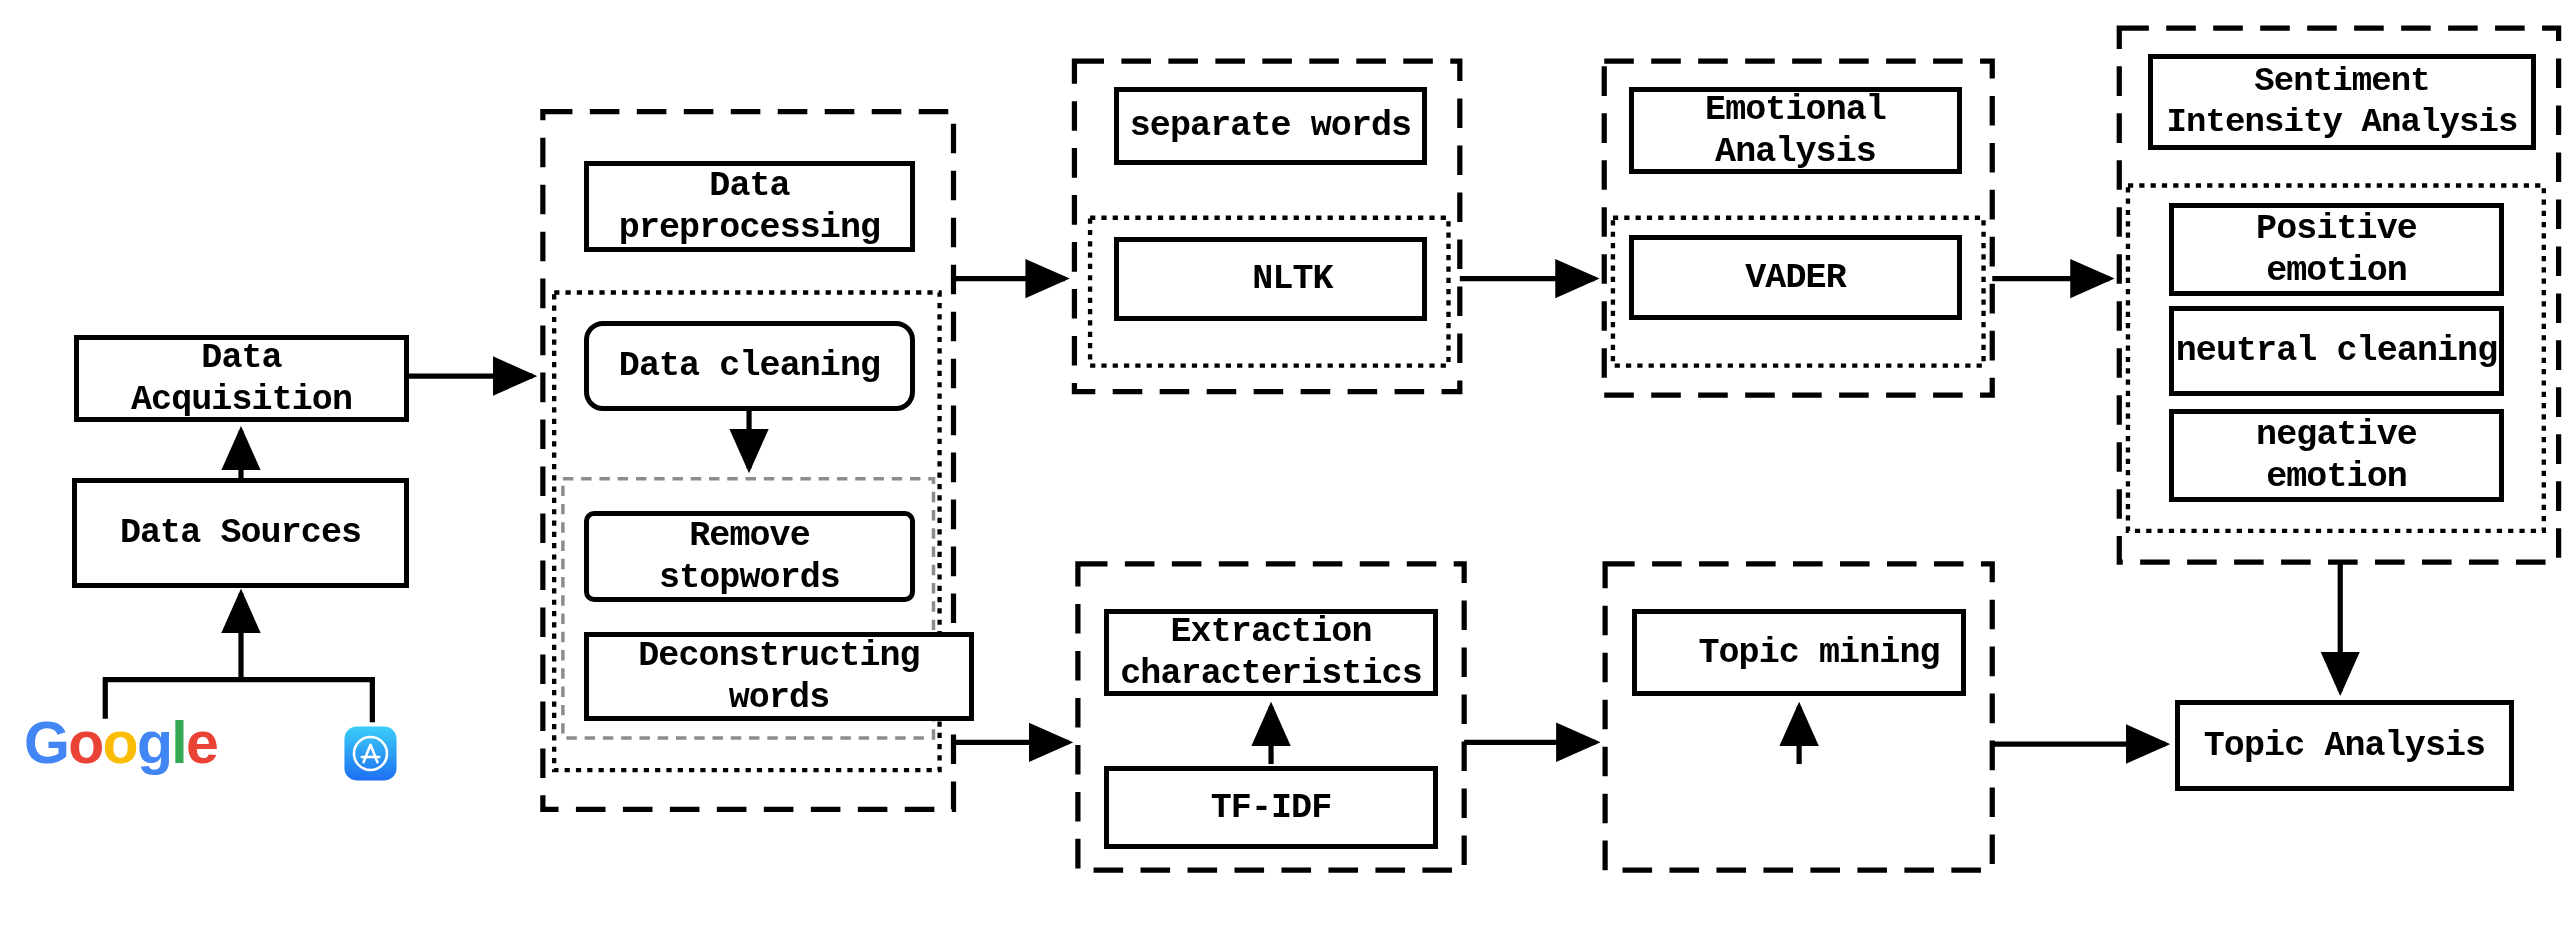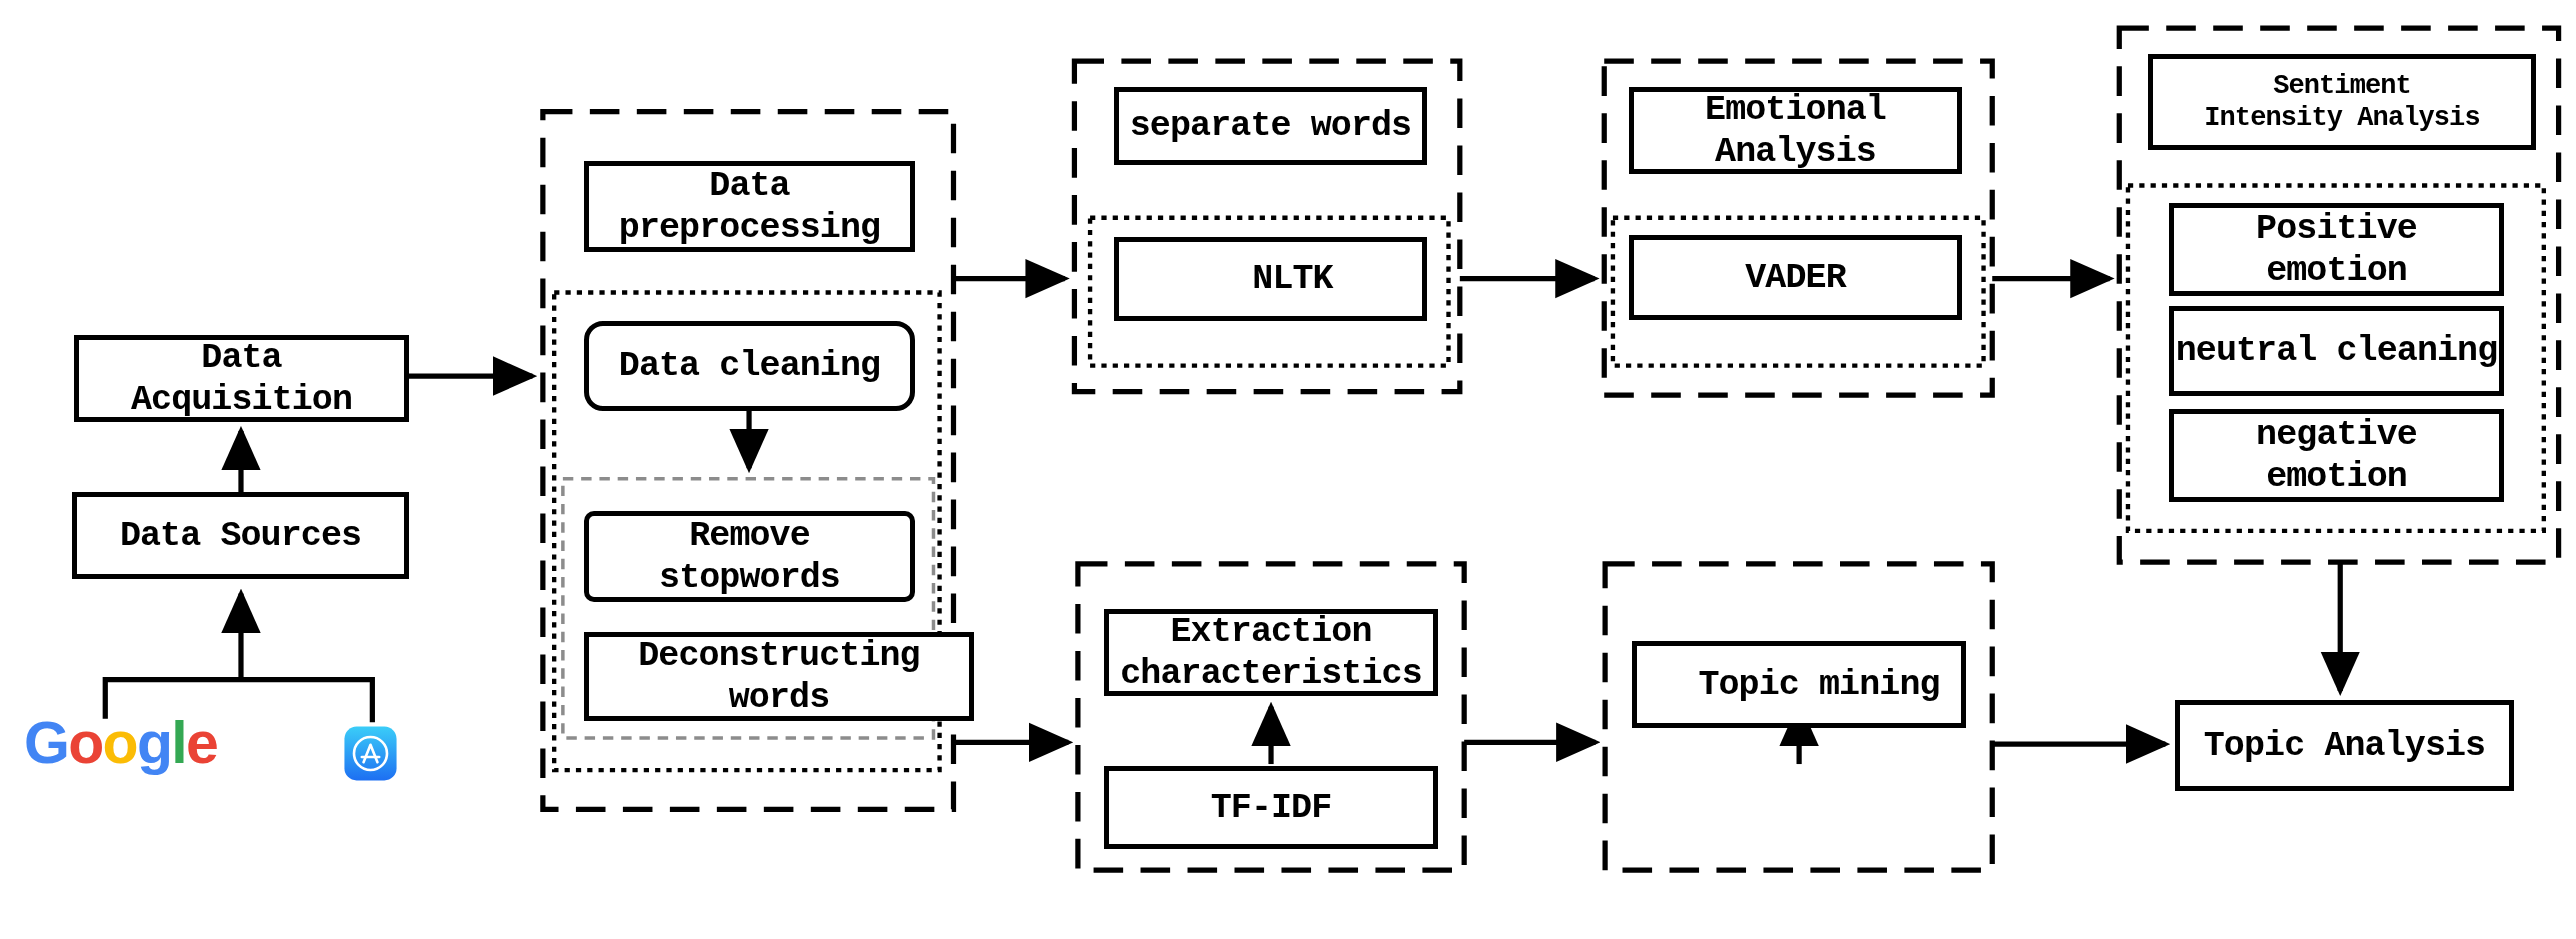--- a/index.html
+++ b/index.html
@@ -23,41 +23,41 @@
     border:5.2px solid #000000;
     color:#000000;
     font-size:35px;
     font-weight:700;
     line-height:1.2;
     white-space:pre-line;
     letter-spacing:-0.9px;
   }
   
   #n-data-acquisition{left:74px;top:335px;width:335px;height:87px;}
-  #n-data-sources{left:72px;top:492px;width:337px;height:87px;}
+  #n-data-sources{left:72px;top:478px;width:337px;height:110px;}
   
   #n-data-preprocessing{left:584px;top:161px;width:331px;height:91px;}
   #n-data-cleaning{left:584px;top:321px;width:331px;height:90px;border-radius:19px;}
   #n-remove-stopwords{left:584px;top:511px;width:331px;height:91px;border-radius:10px;}
   #n-deconstructing-words{left:584px;top:632px;width:390px;height:89px;}
   
   #n-separate-words{left:1114px;top:87px;width:313px;height:78px;}
   #n-nltk{left:1114px;top:237px;width:313px;height:84px;padding-left:44px;}
   
   #n-emotional-analysis{left:1629px;top:87px;width:333px;height:87px;}
   #n-vader{left:1629px;top:235px;width:333px;height:85px;}
   
-  #n-sentiment-intensity{left:2148px;top:54px;width:388px;height:96px;font-size:27px;}
+  #n-sentiment-intensity{left:2148px;top:54px;width:388px;height:96px;font-size:34px;}
   #n-positive-emotion{left:2169px;top:203px;width:335px;height:93px;}
   #n-neutral-emotion{left:2169px;top:306px;width:335px;height:90px;}
   #n-negative-emotion{left:2169px;top:409px;width:335px;height:93px;}
   
   #n-extraction{left:1104px;top:609px;width:334px;height:87px;}
   #n-tfidf{left:1104px;top:766px;width:334px;height:83px;}
-  #n-topic-mining{left:1632px;top:641px;width:334px;height:87px;padding-left:40px;}
+  #n-topic-mining{left:1632px;top:609px;width:334px;height:87px;padding-left:40px;}
   #n-lda{left:1632px;top:766px;width:334px;height:83px;}
   #n-topic-analysis{left:2175px;top:700px;width:339px;height:91px;}
   
   .google{
     position:absolute;left:24px;top:713px;height:70px;
     font-family:"Liberation Sans", sans-serif;
     font-weight:700;font-size:59px;letter-spacing:-1.7px;
     display:flex;align-items:flex-start;
   }
   .google span{line-height:1.05;}

